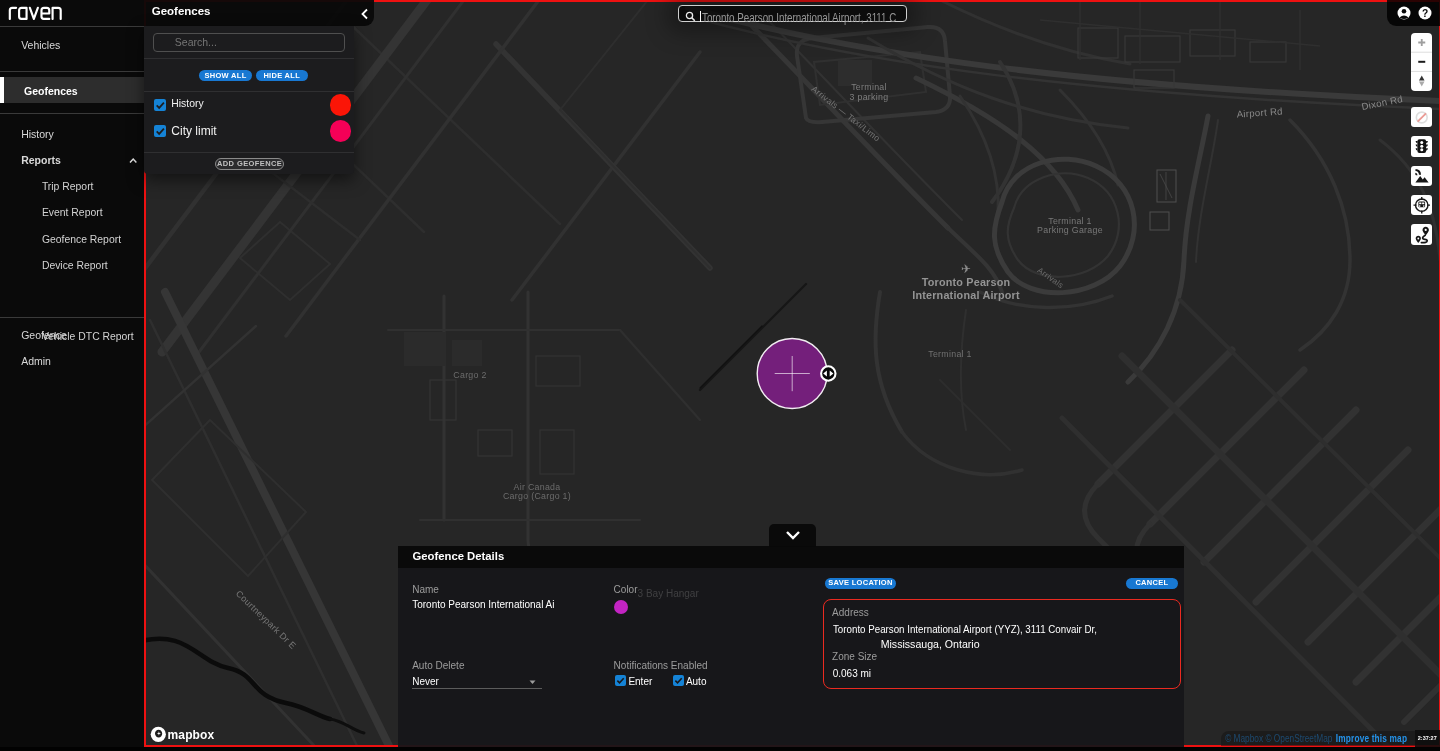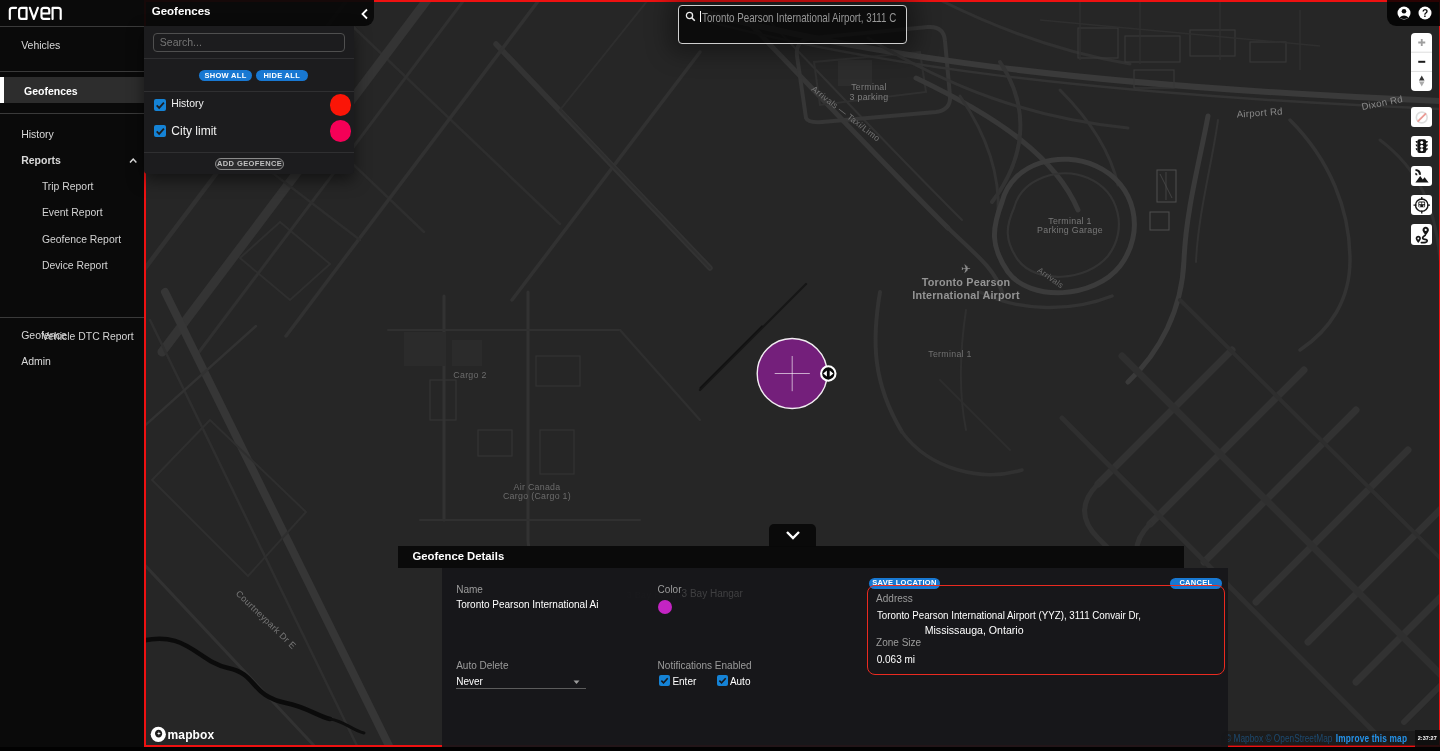--- a/index.html
+++ b/index.html
@@ -30,21 +30,21 @@
 
   .pill { display:inline-block; background:#1878d2; color:#fff; border-radius:13px;
     font-weight:bold; text-align:center; }
 
   
   #dt-tab { position:absolute; left:769px; top:524px; width:47px; height:23px;
     background:rgba(8,8,8,0.95); border-radius:5px 5px 0 0; z-index:28; }
   #dt-head { position:absolute; left:398px; top:546px; width:786px; height:22px;
     background:rgba(8,8,8,0.95); z-index:28; }
   #dt-body { position:absolute; left:398px; top:568px; width:786px; height:179px;
-    background:rgba(22,22,25,0.95); z-index:28;margin-left:44px; }
+    background:rgba(22,22,25,0.95); z-index:28; }
   .lbl { position:absolute; color:#9c9c9c; font-size:10px; white-space:nowrap; line-height:1; }
   .val { position:absolute; color:#fff; font-size:10px; white-space:nowrap; line-height:1; }
 
   .cb { position:absolute; width:12px; height:12px; background:#1583d6; border-radius:2px; }
 
   
   .mbtn { position:absolute; left:1410.5px; width:21.5px; background:#fff;
     border-radius:3px; z-index:26; }
 </style>
 </head>
@@ -198,21 +198,21 @@
   </div>
 
   <div id="gf-head">
     <div class="abs" style="left:7.7px; top:6.4px; color:#fff; font-weight:bold; font-size:11.5px; line-height:1;">Geofences</div>
     <svg class="abs" style="left:216px; top:7.5px;" width="9" height="12" viewBox="0 0 9 12">
       <path d="M7,1.5 L2.5,6 L7,10.5" fill="none" stroke="#fff" stroke-width="1.8"></path>
     </svg>
   </div>
   <div id="gf-body">
     <div class="abs" style="left:8.8px; top:7.3px; width:192.5px; height:18.6px; border:1px solid #4f4f4f; border-radius:4px;">
-      <div class="abs" style="left:6px; top:3.2px; color:#757575; font-size:10.5px; line-height:1;">Search...</div>
+      <div class="abs" style="left:21px; top:3.2px; color:#757575; font-size:10.5px; line-height:1;">Search...</div>
     </div>
     <div class="abs" style="left:0; top:31.5px; width:210px; height:1px; background:#2f2f31;"></div>
     <div class="pill" style="position:absolute; left:55.4px; top:44px; width:52.3px; height:11.1px;
          font-size:7.5px; line-height:11.1px; letter-spacing:0.3px;">SHOW ALL</div>
     <div class="pill" style="position:absolute; left:111.6px; top:44px; width:52.3px; height:11.1px;
          font-size:7.5px; line-height:11.1px; letter-spacing:0.3px;">HIDE ALL</div>
     <div class="abs" style="left:0; top:65px; width:210px; height:1px; background:#2f2f31;"></div>
 
     <div class="cb" style="left:10px; top:72.7px; width:12.4px; height:12.4px;"></div>
     <svg class="abs" style="left:10px; top:72.7px;" width="12.4" height="12.4" viewBox="0 0 12 12">
@@ -227,21 +227,21 @@
     </svg>
     <div class="abs" style="left:27.3px; top:99.1px; color:#f2f2f2; font-size:12px; line-height:1;">City limit</div>
     <div class="abs" style="left:185.6px; top:94.4px; width:21.6px; height:21.6px; border-radius:50%; background:#f50057;"></div>
 
     <div class="abs" style="left:0; top:125.5px; width:210px; height:1px; background:#2f2f31;"></div>
     <div class="abs" style="left:70.8px; top:131.9px; width:69.6px; height:12.4px; border:1px solid #8a8a8a;
          border-radius:13px; background:#2b2b2d; color:#c0c0c0; font-weight:bold; font-size:7.5px;
          line-height:10.8px; text-align:center; letter-spacing:0.4px;">ADD GEOFENCE</div>
   </div>
 
-  <div class="abs" style="left:677.5px; top:5.4px; width:229px; height:39px; z-index:30;
+  <div class="abs" style="left:677.5px; top:5.4px; width:229px; height:17px; z-index:30;
        background:rgba(5,5,5,0.78); border:1.5px solid #cfcfcf; border-radius:4px; box-shadow:0 0 22px 10px rgba(0,0,0,0.35);">
     <svg class="abs" style="left:6px; top:5px;" width="11" height="11" viewBox="0 0 11 11">
       <circle cx="4.5" cy="4.5" r="3.1" fill="none" stroke="#ececec" stroke-width="1.3"></circle>
       <line x1="6.9" y1="6.9" x2="9.8" y2="9.8" stroke="#ececec" stroke-width="1.5"></line>
     </svg>
     <div class="abs" style="left:21.5px; top:4.5px; width:1.2px; height:11px; background:#fff;"></div>
     <div class="abs" style="left:23.5px; top:3.5px; color:#989898; font-size:13px; white-space:nowrap; transform:scaleX(0.75); transform-origin:left center;">Toronto Pearson International Airport, 3111 C</div>
   </div>
 
   <div class="abs" style="left:1386.5px; top:0; width:53.5px; height:25.5px; z-index:30;
@@ -350,21 +350,21 @@
     <svg class="abs" style="left:274.9px; top:106.8px;" width="10.9" height="10.9" viewBox="0 0 12 12">
       <path d="M2.6,6.2 L5,8.6 L9.6,3.6" fill="none" stroke="#17171a" stroke-width="1.7"></path>
     </svg>
     <div class="val" style="left:287.9px; top:108.5px;">Auto</div>
 
     <div class="pill" style="position:absolute; left:426.9px; top:10.4px; width:71.2px; height:10.9px;
          font-size:7.5px; line-height:10.9px; letter-spacing:0.3px;">SAVE LOCATION</div>
     <div class="pill" style="position:absolute; left:728.1px; top:10.4px; width:51.7px; height:10.9px;
          font-size:7.5px; line-height:10.9px; letter-spacing:0.3px;">CANCEL</div>
 
-    <div class="abs" style="left:424.8px; top:17px; width:358.2px; height:89.5px;
+    <div class="abs" style="left:424.8px; top:31px; width:358.2px; height:89.5px;
          border:1.5px solid #ea2a20; border-radius:8px;">
       <div class="lbl" style="left:8.3px; top:8.1px;">Address</div>
       <div class="val" style="left:8.9px; top:24.1px; font-size:10.6px; transform:scaleX(0.92); transform-origin:left center;">Toronto Pearson International Airport (YYZ), 3111 Convair Dr,</div>
       <div class="val" style="left:8.9px; top:39.3px; font-size:10.6px;padding-left:48px;">Mississauga, Ontario</div>
       <div class="lbl" style="left:8.3px; top:52.3px;">Zone Size</div>
       <div class="val" style="left:8.9px; top:69.3px;">0.063 mi</div>
     </div>
   </div>
 
   <div class="abs" style="left:150px; top:726px; z-index:26;">

